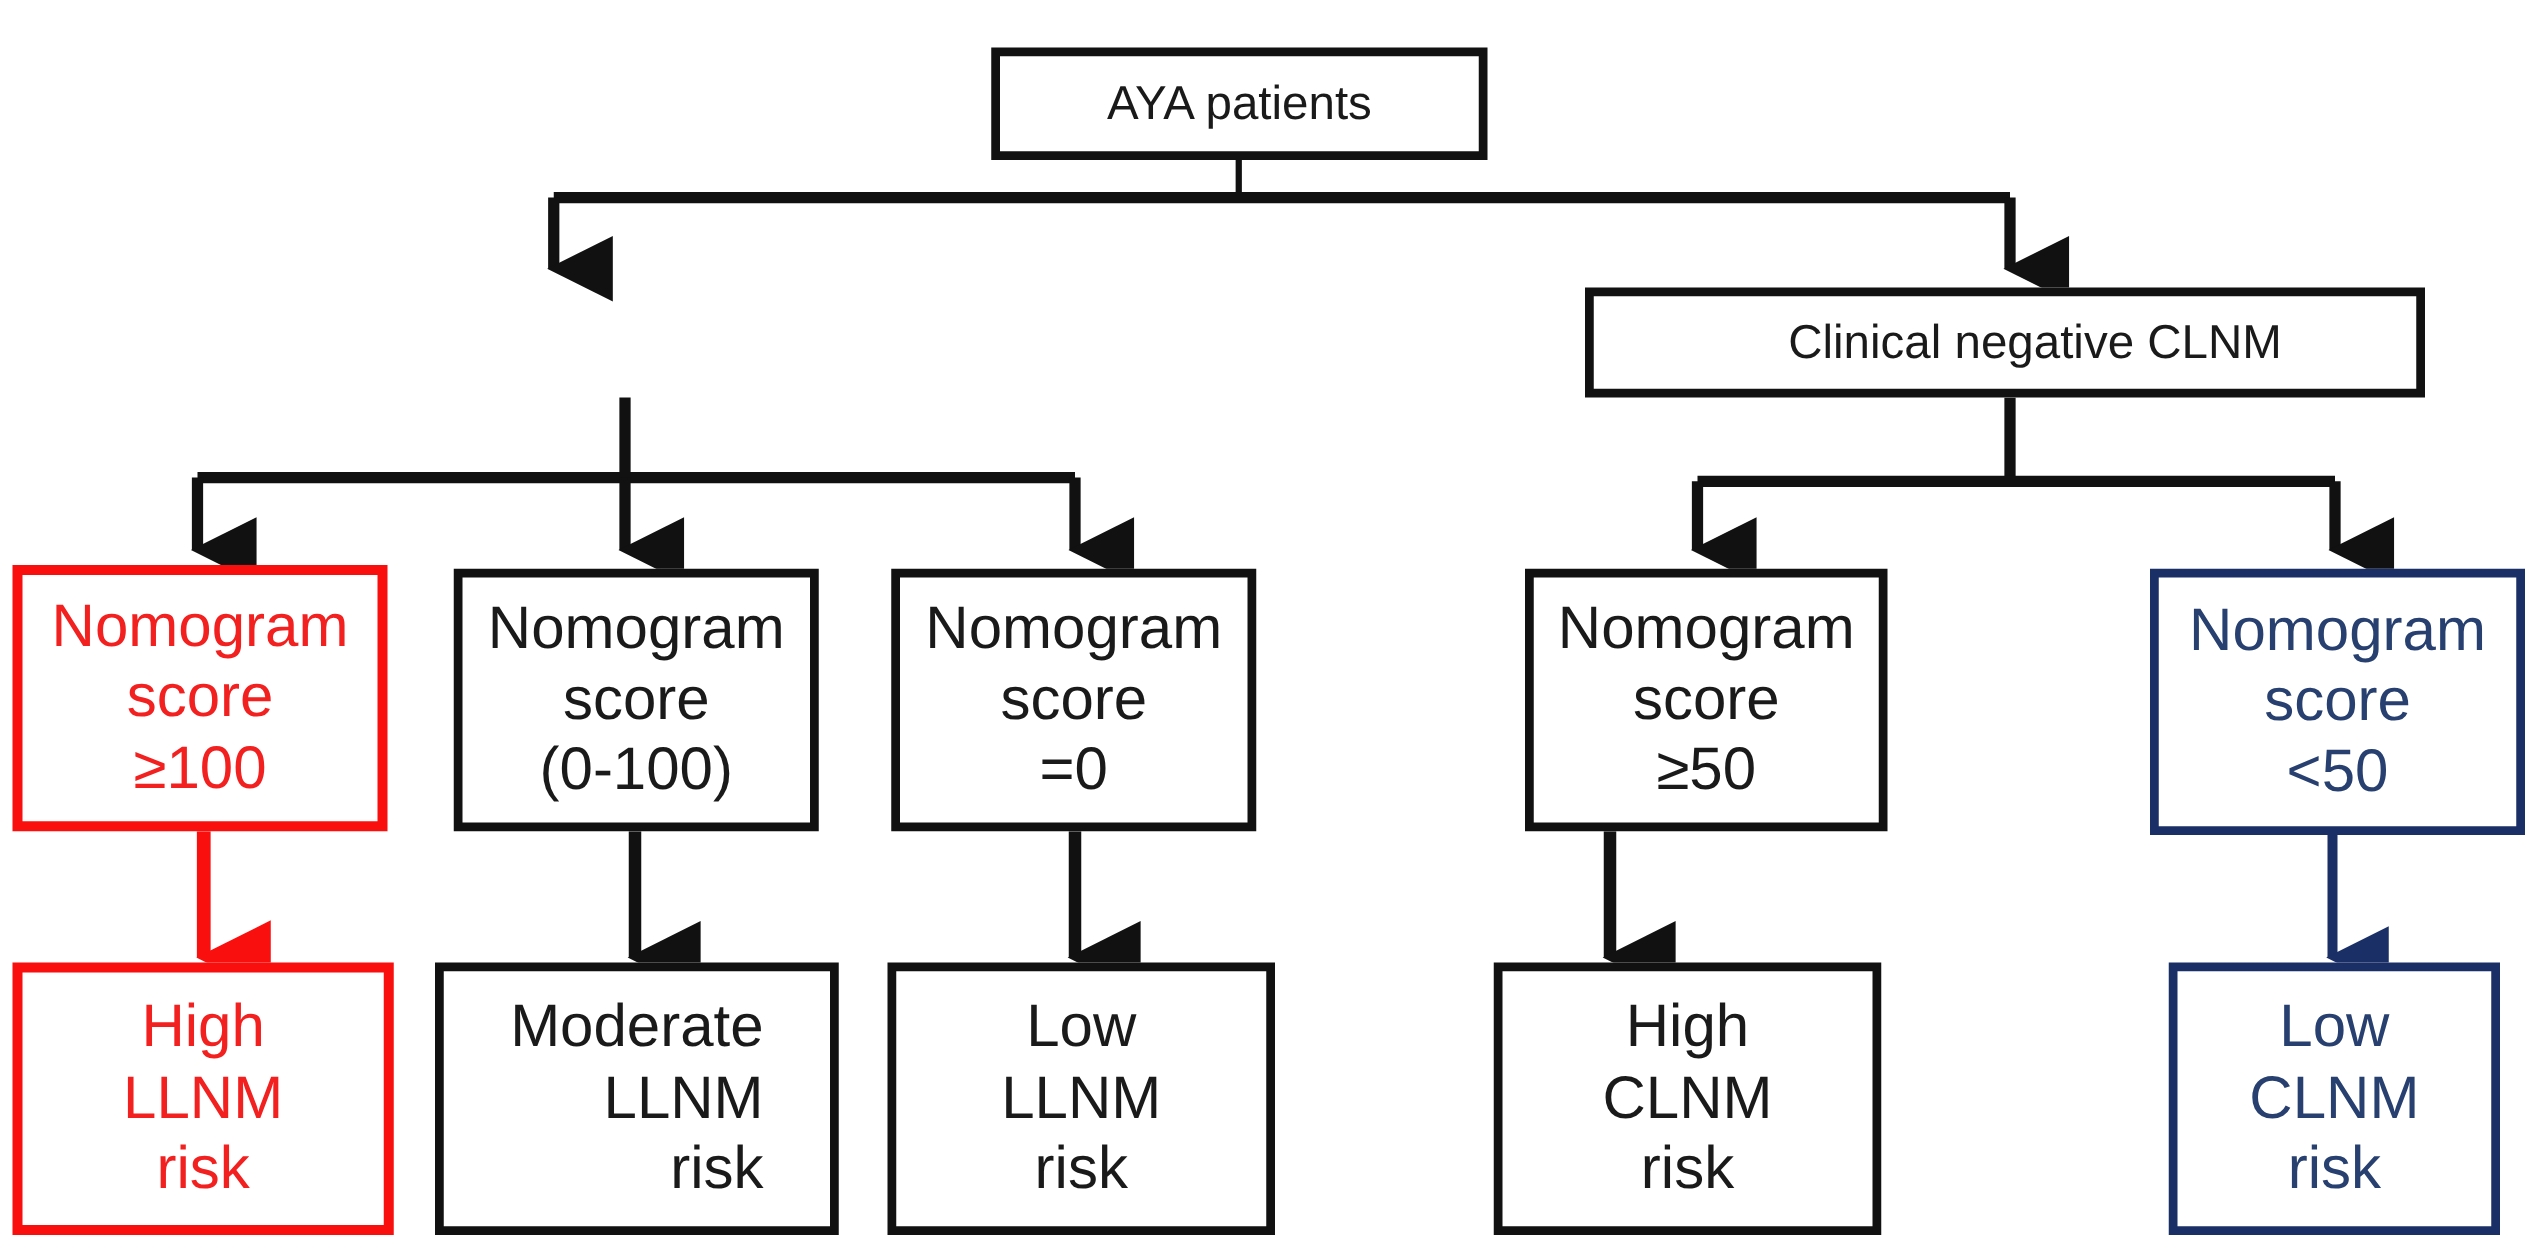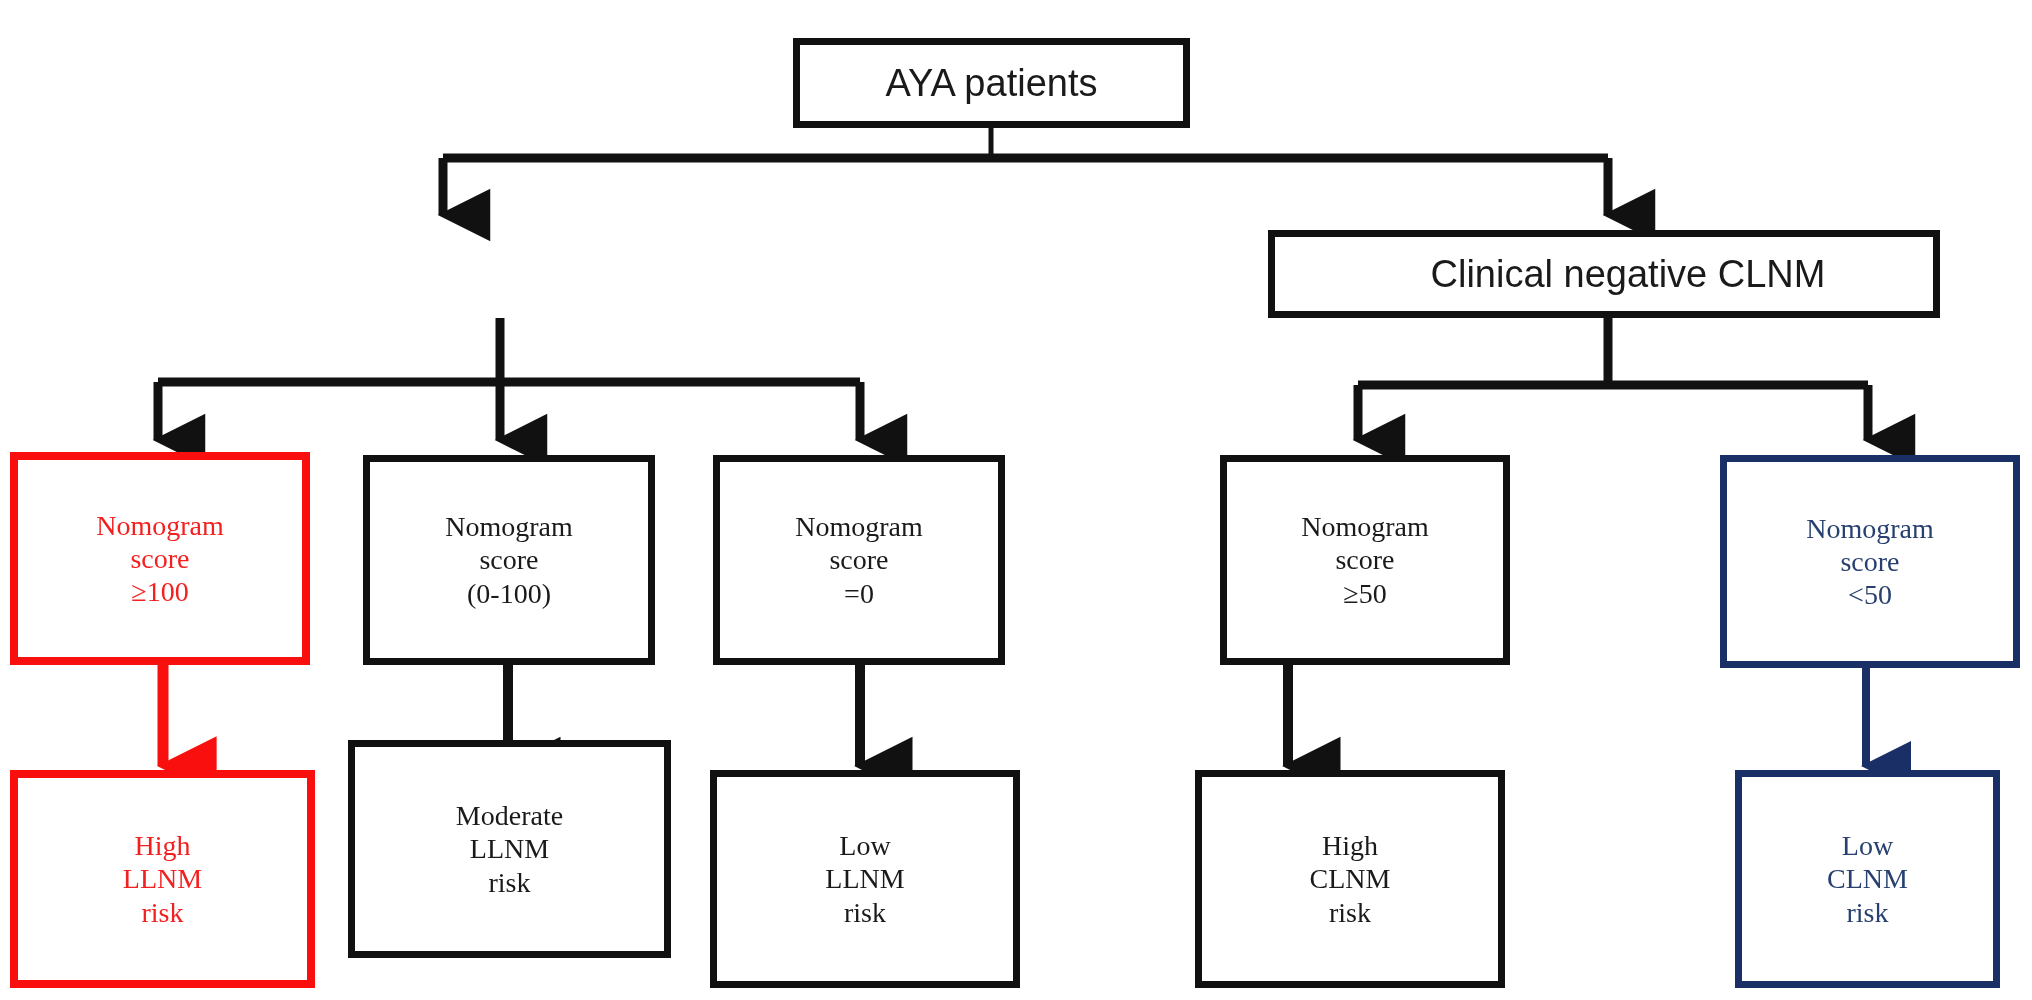--- a/index.html
+++ b/index.html
@@ -44,21 +44,21 @@
   }
   .node.red {
     border: 8px solid #fa0f0f;
     color: #f32020;
   }
   .node.navy {
     border: 7px solid #1a2f66;
     color: #27406f;
   }
   .size-wide { font-size: 38px; }
-  .size-stack { font-size: 28px; font-family: Liberation Serif, serif; }
+  .size-stack { font-size: 48px; }
 </style>
 </head>
 <body>
 
 <div id="diagram-root">
 
   <svg class="connectors" viewBox="0 0 2032 1000" width="2032" height="1000">
     <defs>
       <marker id="arrow-black" viewBox="0 0 12 12" refX="6" refY="10" markerWidth="7" markerHeight="7" orient="auto-start-reverse">
         <path d="M 1 1 L 6 11 L 11 1 Z" fill="#111111"></path>
@@ -140,21 +140,21 @@
 score
 &lt;50</span>
   </div>
 
   <div class="node red size-stack" style="left:10px; top:770px; width:305px; height:218px;">
     <span class="node-label">High
 LLNM
 risk</span>
   </div>
 
-  <div class="node black size-stack" style="left:348px; top:740px; width:323px; height:218px;">
+  <div class="node black size-stack" style="left:348px; top:770px; width:323px; height:218px;text-align:right;">
     <span class="node-label">Moderate
 LLNM
 risk</span>
   </div>
 
   <div class="node black size-stack" style="left:710px; top:770px; width:310px; height:218px;">
     <span class="node-label">Low
 LLNM
 risk</span>
   </div>

